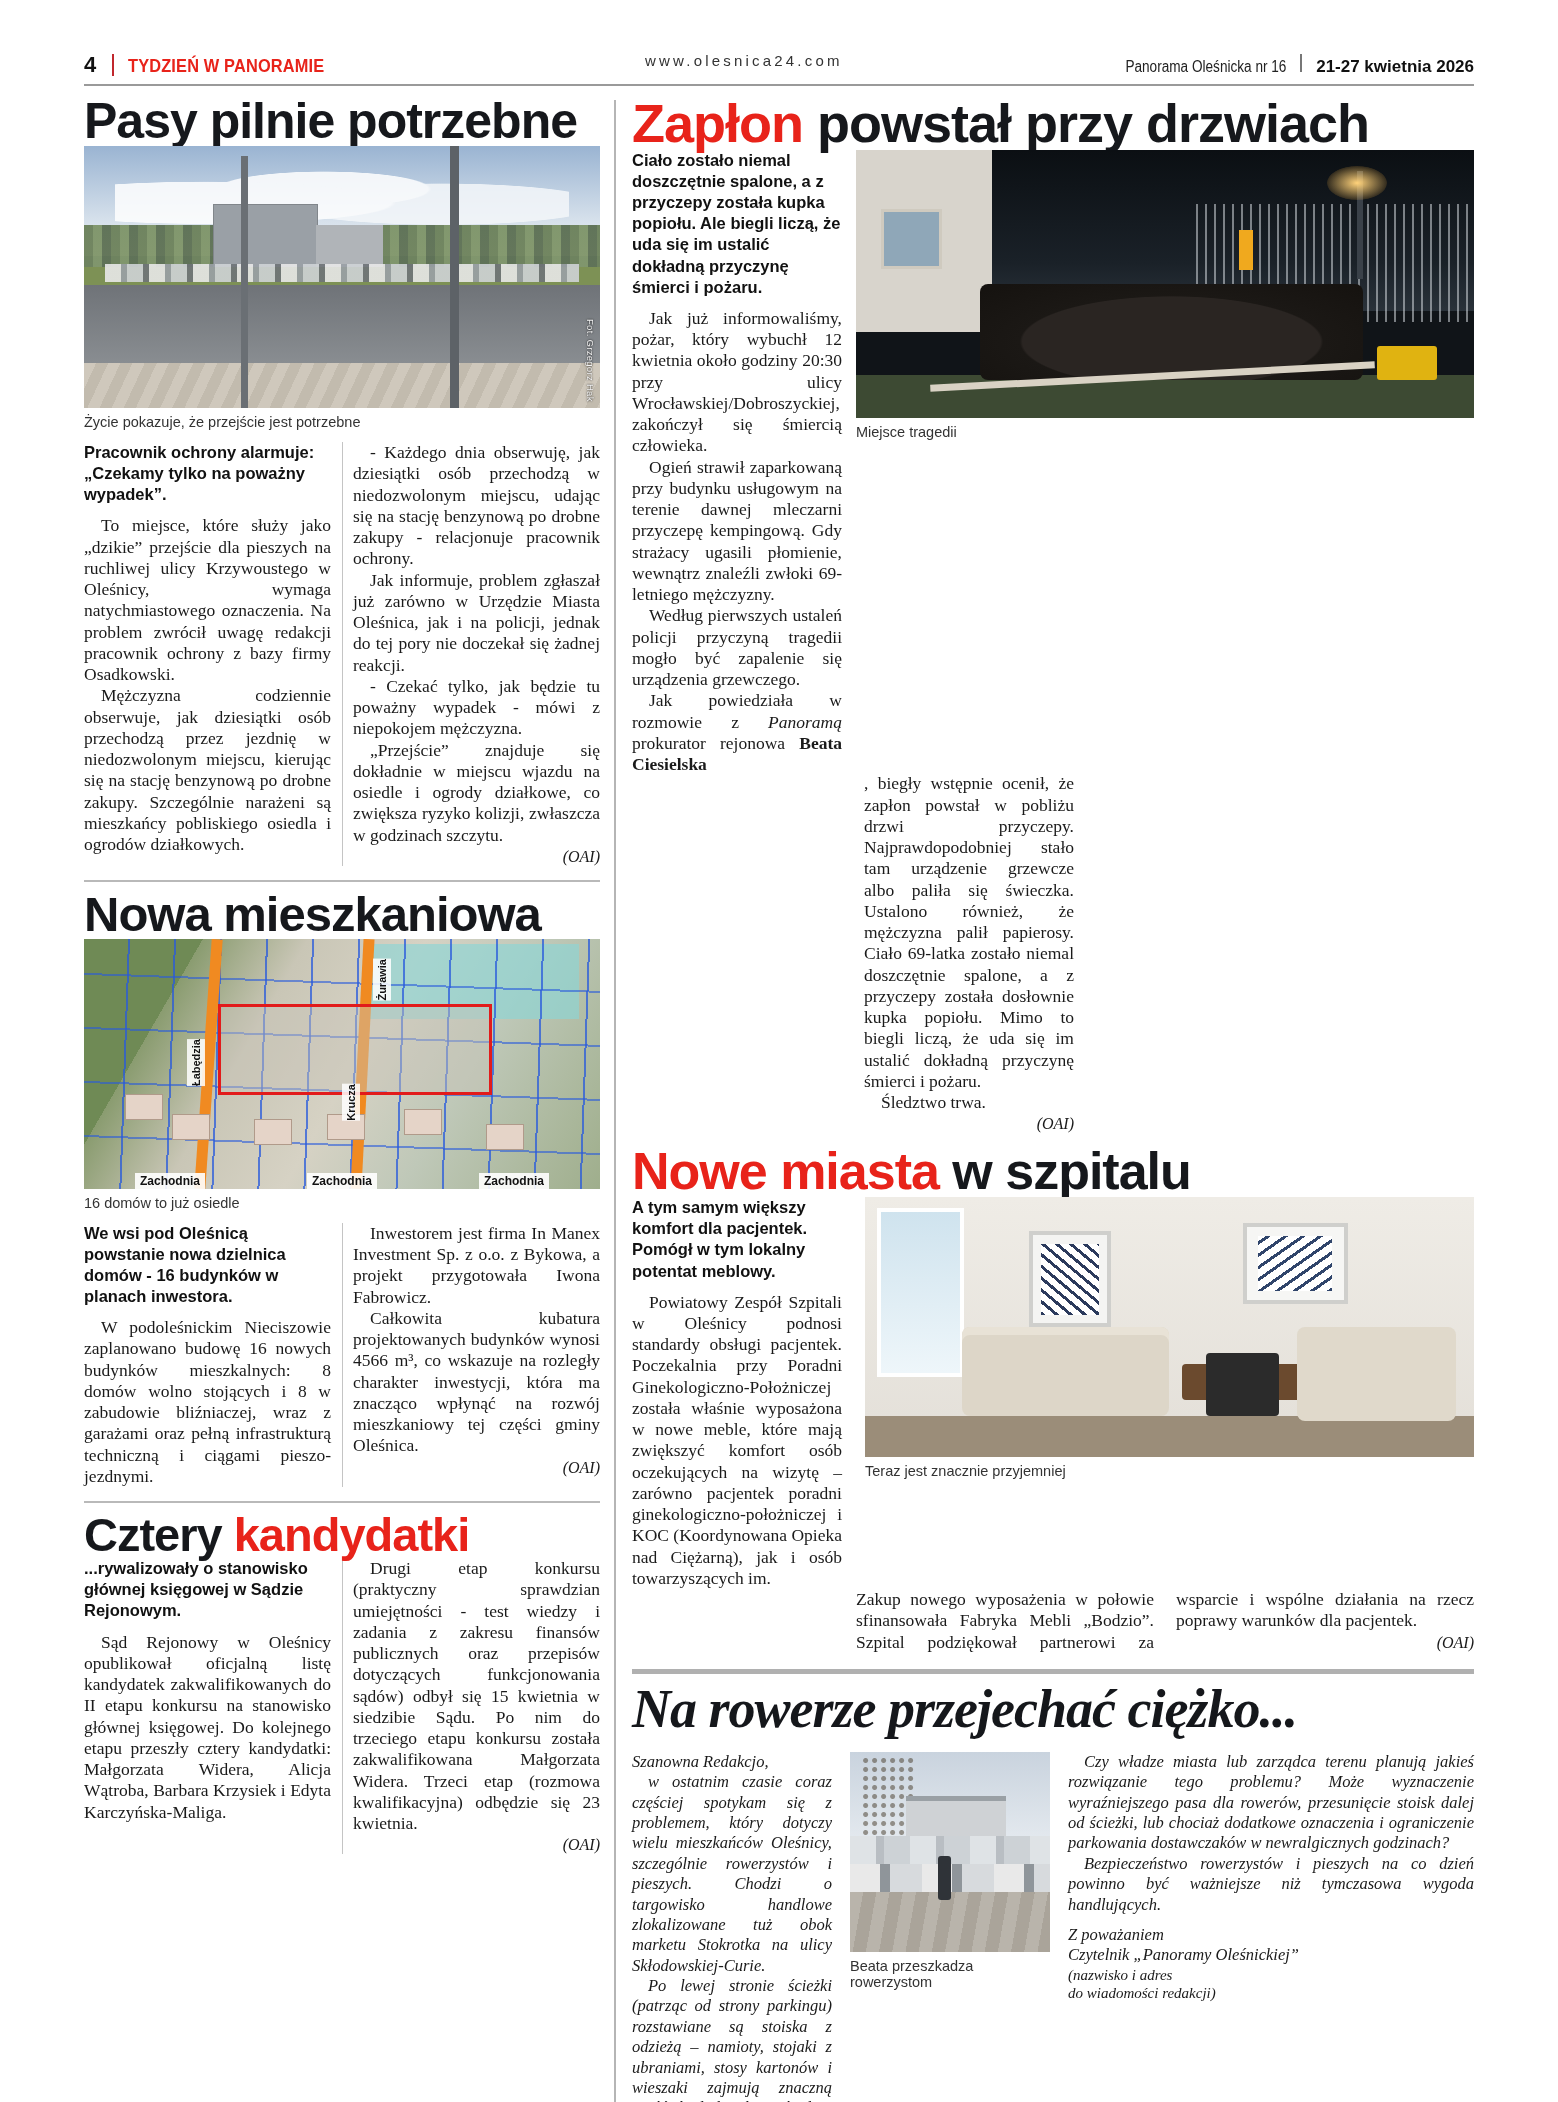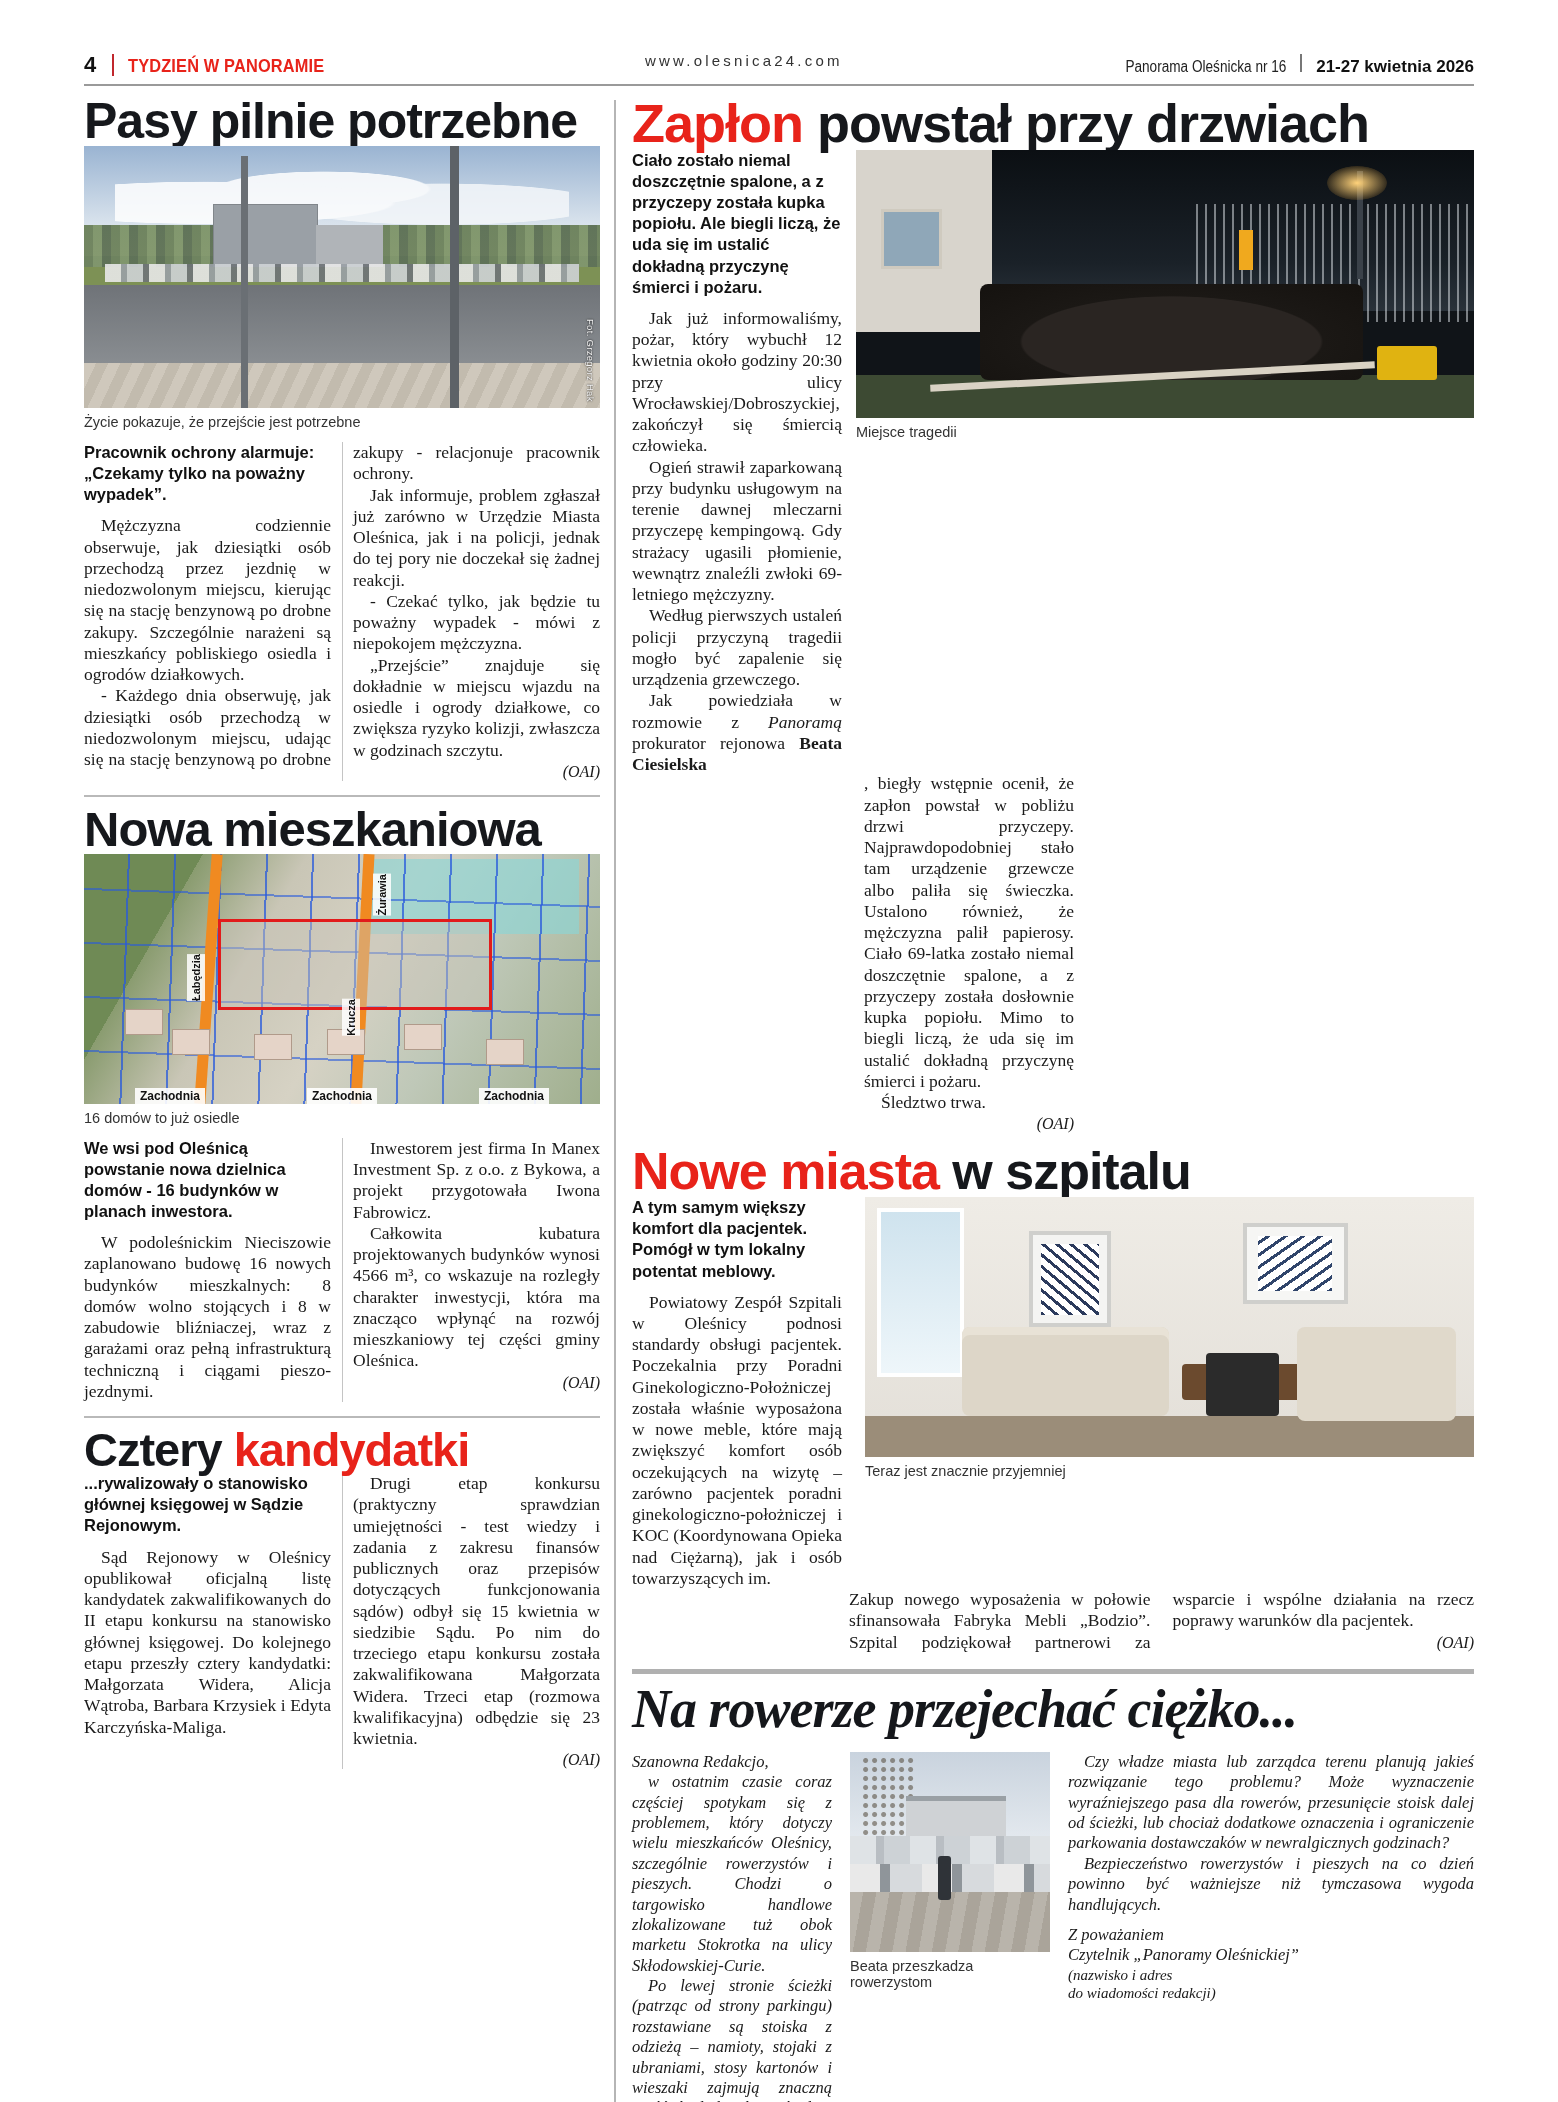--- a/index.html
+++ b/index.html
@@ -183,20 +183,21 @@
           <div class="road"></div>
           <div class="pave"></div>
           <div class="pole"></div>
           <div class="pole2"></div>
           <span class="credit">Fot. Grzegorz Hak</span>
         </div>
         <div class="cap">Życie pokazuje, że przejście jest potrzebne</div>
 
         <div class="cols2">
           <div class="lead">Pracownik ochrony alarmuje: „Czekamy tylko na poważny wypadek”.</div>
+          <p class="bt first">To miejsce, które służy jako „dzikie” przejście dla pieszych na ruchliwej ulicy Krzywoustego w Oleśnicy, wymaga natychmiastowego oznaczenia. Na problem zwrócił uwagę redakcji pracownik ochrony z bazy firmy Osadkowski.</p>
           <p class="bt">Mężczyzna codziennie obserwuje, jak dziesiątki osób przechodzą przez jezdnię w niedozwolonym miejscu, kierując się na stację benzynową po drobne zakupy. Szczególnie narażeni są mieszkańcy pobliskiego osiedla i ogrodów działkowych.</p>
           <p class="bt">- Każdego dnia obserwuję, jak dziesiątki osób przechodzą w niedozwolonym miejscu, udając się na stację benzynową po drobne zakupy - relacjonuje pracownik ochrony.</p>
           <p class="bt">Jak informuje, problem zgłaszał już zarówno w Urzędzie Miasta Oleśnica, jak i na policji, jednak do tej pory nie doczekał się żadnej reakcji.</p>
           <p class="bt">- Czekać tylko, jak będzie tu poważny wypadek - mówi z niepokojem mężczyzna.</p>
           <p class="bt">„Przejście” znajduje się dokładnie w miejscu wjazdu na osiedle i ogrody działkowe, co zwiększa ryzyko kolizji, zwłaszcza w godzinach szczytu.</p>
           <div class="sig">(OAI)</div>
         </div>
       </div>
 
       <div class="hr-thin"></div>
@@ -316,21 +317,21 @@
               <div class="floor"></div>
               <div class="sofa1"></div>
               <div class="table"></div>
               <div class="chair"></div>
               <div class="sofa2"></div>
             </div>
             <div class="cap">Teraz jest znacznie przyjemniej</div>
           </div>
         </div>
 
-        <div style="display:flex;gap:7px;">
+        <div style="display:flex;gap:14px;">
           <div style="width:210px;flex:0 0 210px;"></div>
           <div style="flex:1;">
             <div class="cols2 norule" style="column-rule:none;">
               <p class="bt noind">Zakup nowego wyposażenia w połowie sfinansowała Fabryka Mebli „Bodzio”. Szpital podziękował partnerowi za wsparcie i wspólne działania na rzecz poprawy warunków dla pacjentek.</p>
               <div class="sig">(OAI)</div>
             </div>
           </div>
         </div>
       </div>
 

